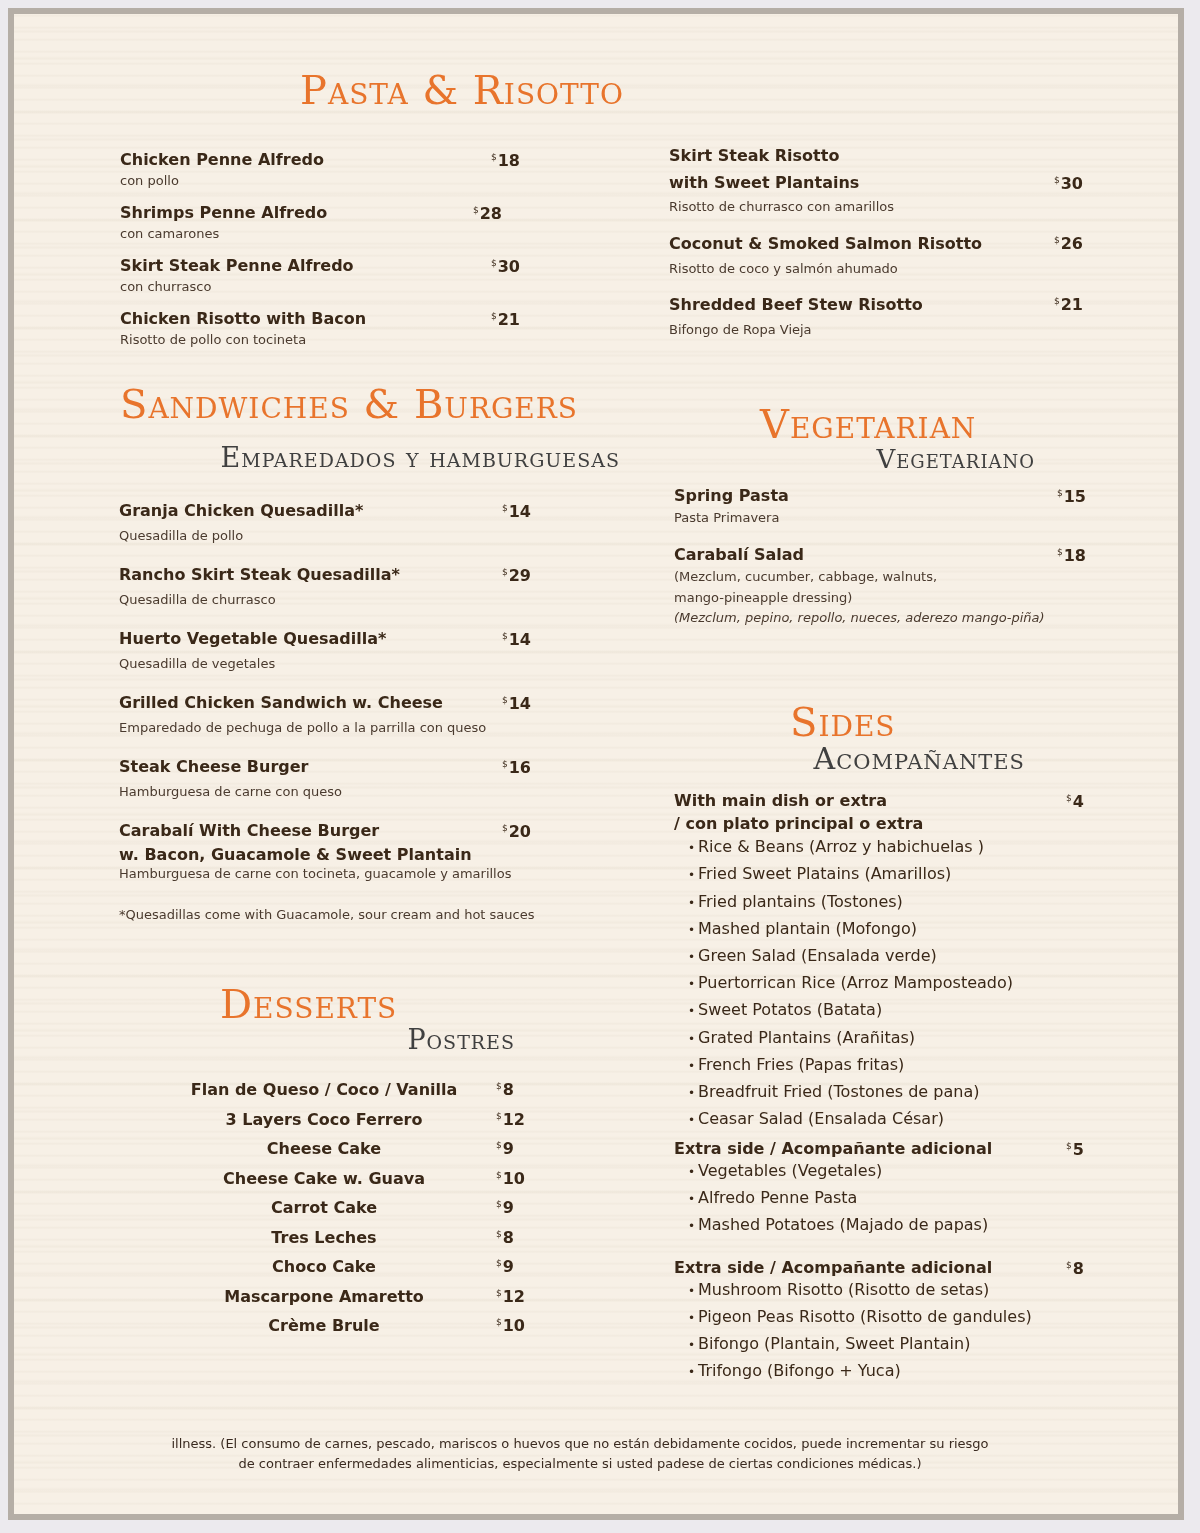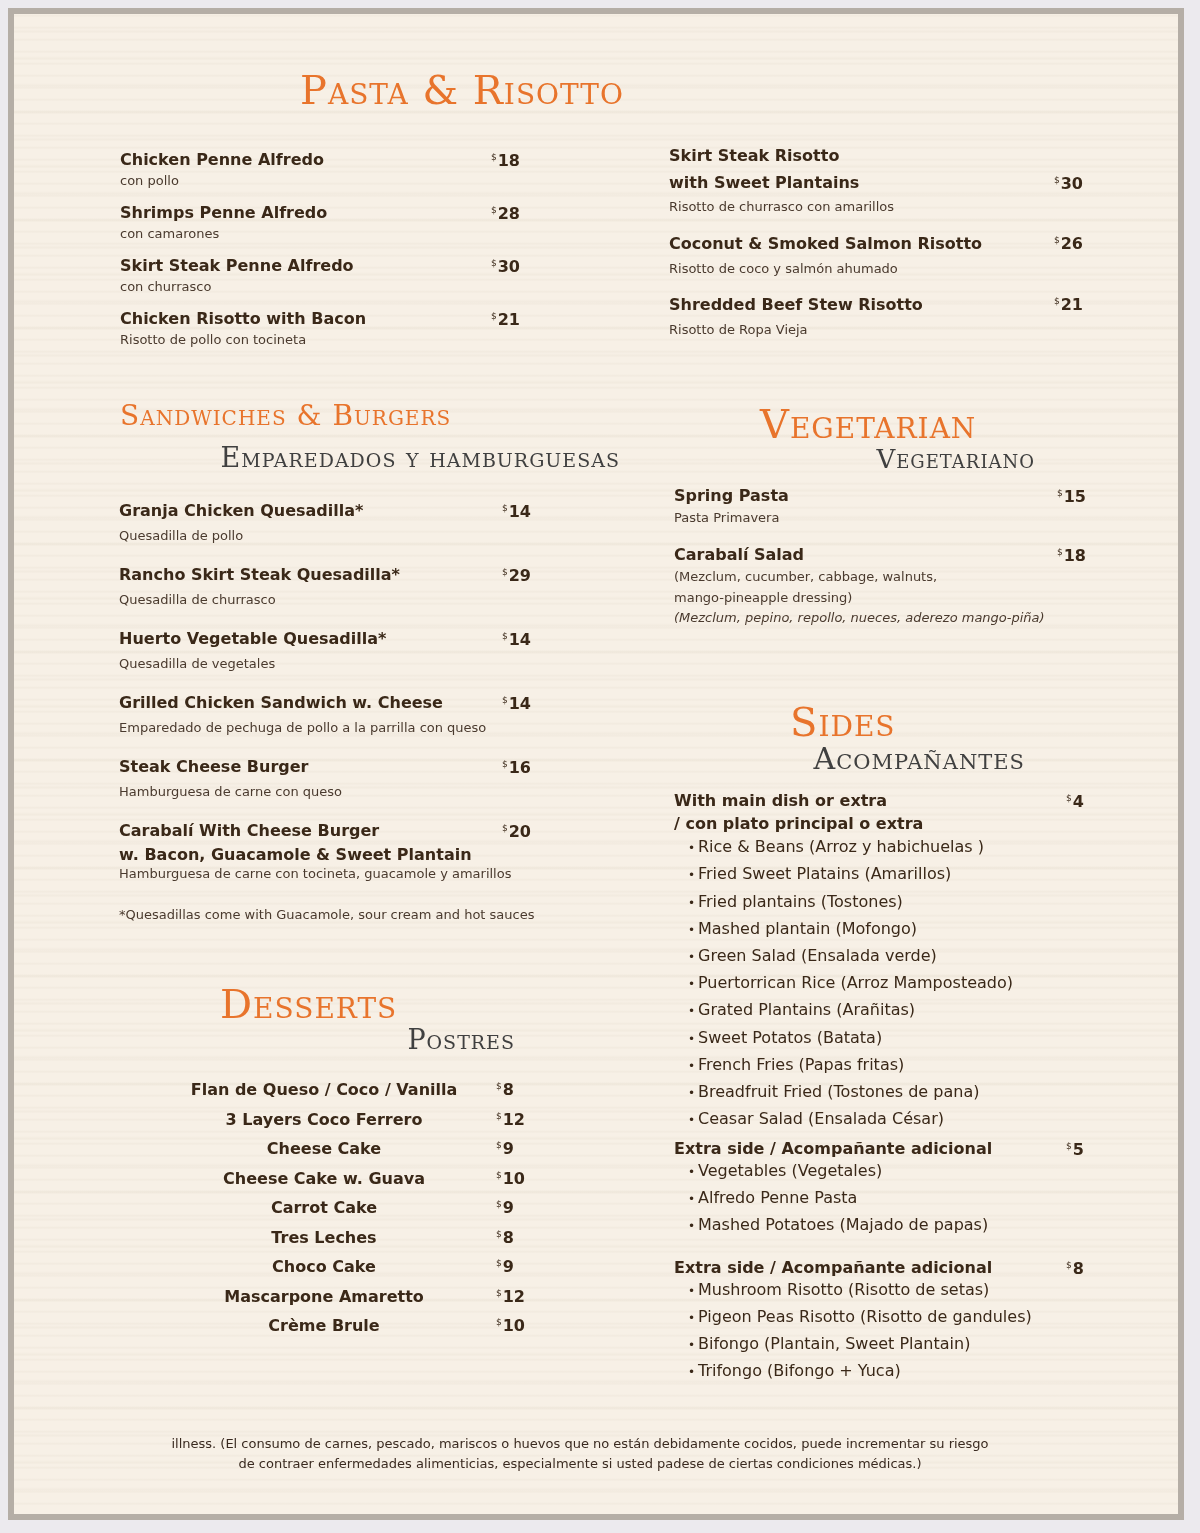--- a/index.html
+++ b/index.html
@@ -45,21 +45,21 @@
 <div class="item" style="left:120px; top:151px;">
   <div class="name">Chicken Penne Alfredo</div>
   <div class="desc" style="margin-top:5px;">con pollo</div>
 </div>
 <div class="abs price" style="left:491px; top:152px;"><sup>$</sup><span>18</span></div>
 
 <div class="item" style="left:120px; top:204px;">
   <div class="name">Shrimps Penne Alfredo</div>
   <div class="desc" style="margin-top:5px;">con camarones</div>
 </div>
-<div class="abs price" style="left:491px; top:205px;"><sup>$</sup><span>28</span></div>
+<div class="abs price" style="left:473px; top:205px;"><sup>$</sup><span>28</span></div>
 
 <div class="item" style="left:120px; top:257px;">
   <div class="name">Skirt Steak Penne Alfredo</div>
   <div class="desc" style="margin-top:5px;">con churrasco</div>
 </div>
 <div class="abs price" style="left:491px; top:258px;"><sup>$</sup><span>30</span></div>
 
 <div class="item" style="left:120px; top:310px;">
   <div class="name">Chicken Risotto with Bacon</div>
   <div class="desc" style="margin-top:5px;">Risotto de pollo con tocineta</div>
@@ -74,25 +74,25 @@
 <div class="abs price" style="left:1054px; top:175px;"><sup>$</sup><span>30</span></div>
 
 <div class="item" style="left:669px; top:235px;">
   <div class="name">Coconut &amp; Smoked Salmon Risotto</div>
   <div class="desc" style="margin-top:9px;">Risotto de coco y salmón ahumado</div>
 </div>
 <div class="abs price" style="left:1054px; top:235px;"><sup>$</sup><span>26</span></div>
 
 <div class="item" style="left:669px; top:296px;">
   <div class="name">Shredded Beef Stew Risotto</div>
-  <div class="desc" style="margin-top:9px;">Risotto de Ropa Vieja</div>
+  <div class="desc" style="margin-top:9px;">Bifongo de Ropa Vieja</div>
 </div>
 <div class="abs price" style="left:1054px; top:296px;"><sup>$</sup><span>21</span></div>
 
-<div class="abs sec-title" style="left:120px; top:402px; width:490px; font-size:28px;">Sandwiches &amp; Burgers</div>
+<div class="abs sec-title" style="left:120px; top:384px; width:490px; font-size:40px;">Sandwiches &amp; Burgers</div>
 <div class="abs sec-sub" style="left:120px; top:444px; width:500px; font-size:27px;">Emparedados y hamburguesas</div>
 
 <div class="item" style="left:119px; top:502px;">
   <div class="name">Granja Chicken Quesadilla*</div>
   <div class="desc" style="margin-top:9px;">Quesadilla de pollo</div>
 </div>
 <div class="abs price" style="left:502px; top:503px;"><sup>$</sup><span>14</span></div>
 
 <div class="item" style="left:119px; top:566px;">
   <div class="name">Rancho Skirt Steak Quesadilla*</div>
@@ -165,22 +165,22 @@
 <div class="item" style="left:674px; top:792px;">
   <div class="name">With main dish or extra</div>
   <div class="name" style="margin-top:5px;">/ con plato principal o extra</div>
   <div style="margin-left:14px; margin-top:2px;">
     <div class="bullet">Rice &amp; Beans  (Arroz y habichuelas )</div>
     <div class="bullet">Fried Sweet Platains (Amarillos)</div>
     <div class="bullet">Fried plantains (Tostones)</div>
     <div class="bullet">Mashed plantain (Mofongo)</div>
     <div class="bullet">Green Salad (Ensalada verde)</div>
     <div class="bullet">Puertorrican Rice (Arroz Mamposteado)</div>
+    <div class="bullet">Sweet Potatos (Batata)</div>
     <div class="bullet">Grated Plantains (Arañitas)</div>
-    <div class="bullet">Sweet Potatos (Batata)</div>
     <div class="bullet">French Fries (Papas fritas)</div>
     <div class="bullet">Breadfruit Fried (Tostones de pana)</div>
     <div class="bullet">Ceasar Salad (Ensalada César)</div>
   </div>
 </div>
 <div class="abs price" style="left:1066px; top:793px;"><sup>$</sup><span>4</span></div>
 
 <div class="item" style="left:674px; top:1140px;">
   <div class="name">Extra side / Acompañante adicional</div>
   <div style="margin-left:14px; margin-top:0px;">

